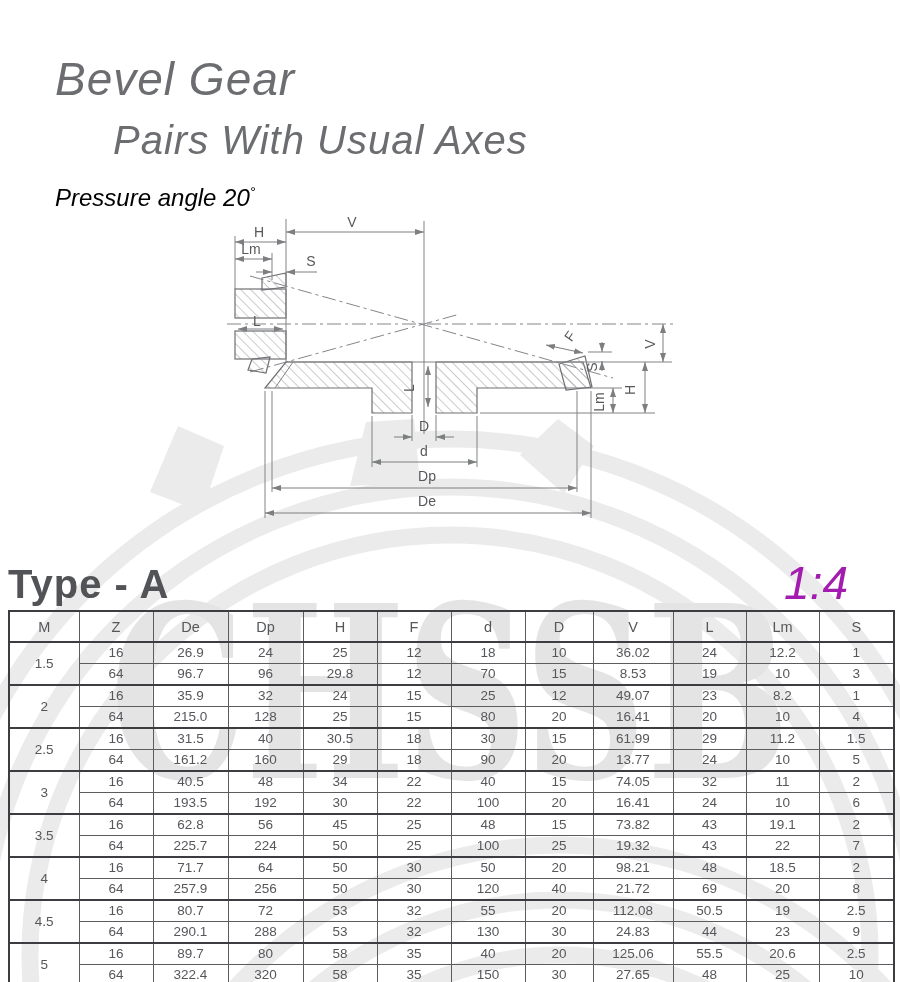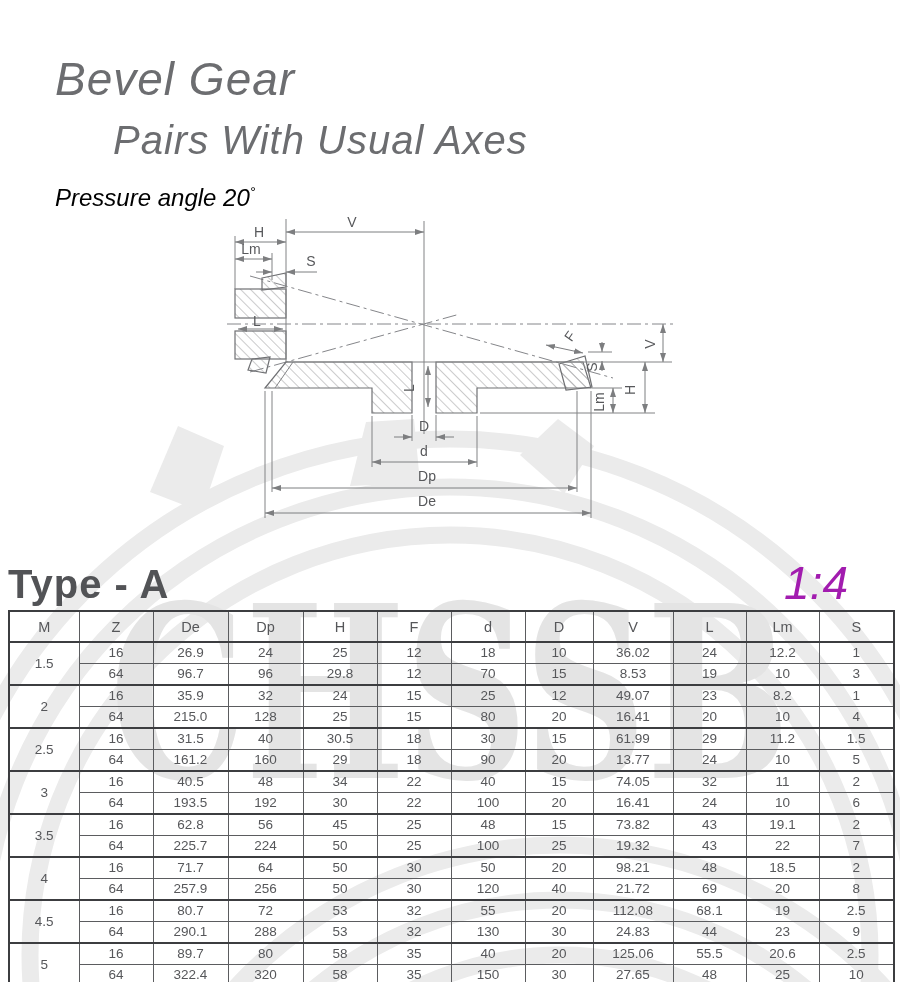--- a/index.html
+++ b/index.html
@@ -376,21 +376,21 @@
         <tr class="group-first">
           <td class="m-cell" rowspan="2">4.5</td>
           <td>16</td>
           <td>80.7</td>
           <td>72</td>
           <td>53</td>
           <td>32</td>
           <td>55</td>
           <td>20</td>
           <td>112.08</td>
-          <td>68.1</td>
+          <td>50.5</td>
           <td>19</td>
           <td>2.5</td>
         </tr>
         <tr>
           <td>64</td>
           <td>290.1</td>
           <td>288</td>
           <td>53</td>
           <td>32</td>
           <td>130</td>

